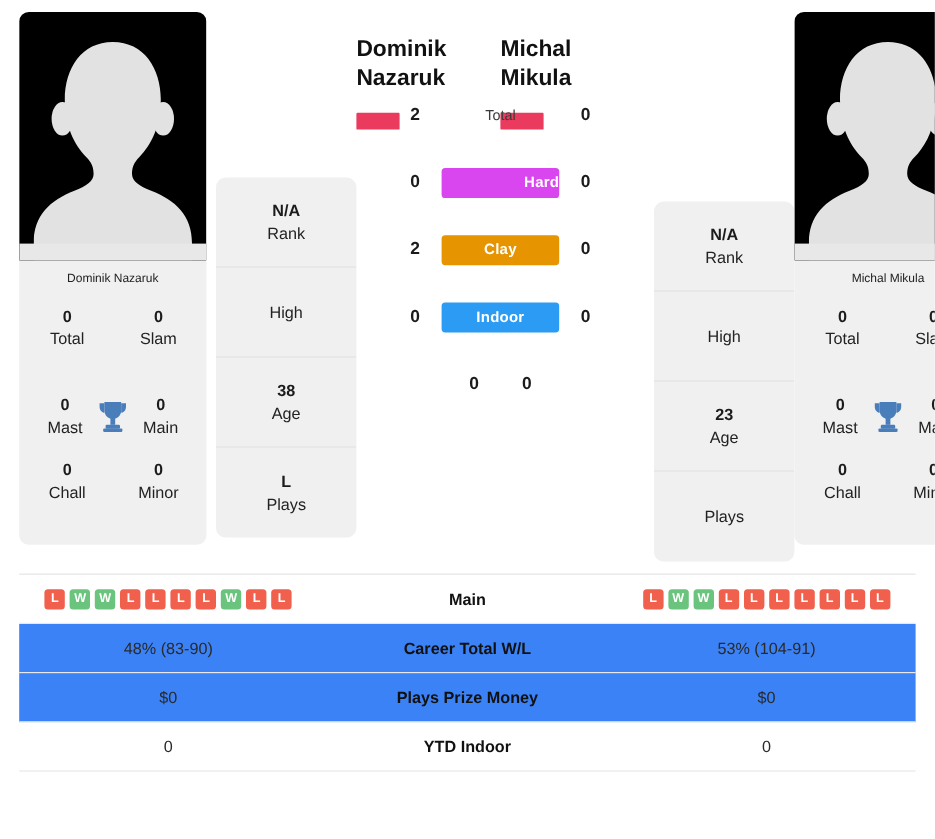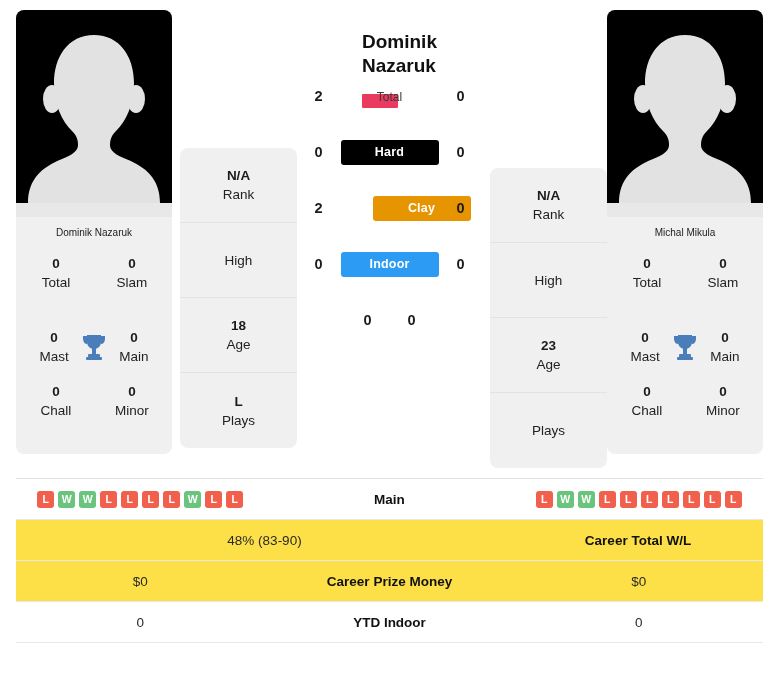--- a/index.html
+++ b/index.html
@@ -174,21 +174,21 @@
     margin: 8px 16px 0 16px;
     border-top: 1px solid #e2e2e2;
   }
   .srow {
     display: flex;
     align-items: center;
     height: 41px;
     border-bottom: 1px solid #e8e8e8;
     background: #ffffff;
   }
-  .srow.alt { background: #fde047; }
+  .srow.alt { background: #3b82f6; }
   .scell {
     flex: 1 1 0;
     text-align: center;
     font-size: 13.5px;
     color: #2a2a2a;
   }
   .scell.mid {
     flex: 0 0 250px;
     font-weight: bold;
     color: #111;
@@ -283,63 +283,68 @@
       <div class="info-card left-info">
         <div class="info-cell">
           <div class="info-val">N/A</div>
           <div class="info-lab">Rank</div>
         </div>
         <div class="info-cell">
           <div class="info-val"></div>
           <div class="info-lab">High</div>
         </div>
         <div class="info-cell">
-          <div class="info-val">18</div>
+          <div class="info-val">38</div>
           <div class="info-lab">Age</div>
         </div>
         <div class="info-cell">
           <div class="info-val">L</div>
           <div class="info-lab">Plays</div>
         </div>
       </div>
     </div>
 
     <div class="center-col">
       <div class="center-inner">
 
         <div class="names-row">
           <div class="name-block">
             <div class="pname">Dominik</div>
             <div class="pname">Nazaruk</div>
             <div class="flag" style="background: rgb(234, 58, 94);"></div>
           </div>
+          <div class="name-block right">
+            <div class="pname">Michal</div>
+            <div class="pname">Mikula</div>
+            <div class="flag" style="background: rgb(234, 58, 94);"></div>
+          </div>
         </div>
 
         <div class="h2h-stack">
 
           <div class="h2h-row total">
             <div class="h2h-num">2</div>
             <div class="h2h-mid">
               <span class="total-label">Total</span>
             </div>
             <div class="h2h-num">0</div>
           </div>
 
           <div class="h2h-row">
             <div class="h2h-num">0</div>
             <div class="h2h-mid">
-              <span class="surface-badge" id="badge-0" style="background: #000000;">Hard</span>
+              <span class="surface-badge" id="badge-0" style="background: #d946ef; text-align: right;">Hard</span>
             </div>
             <div class="h2h-num">0</div>
           </div>
 
           <div class="h2h-row">
             <div class="h2h-num">2</div>
             <div class="h2h-mid">
-              <span class="surface-badge" id="badge-1" style="background: rgb(230, 149, 0); margin-left: 32px;">Clay</span>
+              <span class="surface-badge" id="badge-1" style="background: rgb(230, 149, 0);">Clay</span>
             </div>
             <div class="h2h-num">0</div>
           </div>
 
           <div class="h2h-row">
             <div class="h2h-num">0</div>
             <div class="h2h-mid">
               <span class="surface-badge" id="badge-2" style="background: rgb(43, 155, 244);">Indoor</span>
             </div>
             <div class="h2h-num">0</div>
@@ -467,26 +472,27 @@
             <div class="fbadge L">L</div>
             <div class="fbadge L">L</div>
             <div class="fbadge L">L</div>
           </div>
       </div>
     </div>
 
     <div class="srow alt">
       <div class="scell">48% (83-90)</div>
       <div class="scell mid">Career Total W/L</div>
+      <div class="scell">53% (104-91)</div>
     </div>
 
 
     <div class="srow alt">
       <div class="scell">$0</div>
-      <div class="scell mid">Career Prize Money</div>
+      <div class="scell mid">Plays Prize Money</div>
       <div class="scell">$0</div>
     </div>
 
     <div class="srow">
       <div class="scell">0</div>
       <div class="scell mid">YTD Indoor</div>
       <div class="scell">0</div>
     </div>
 
   </div>

